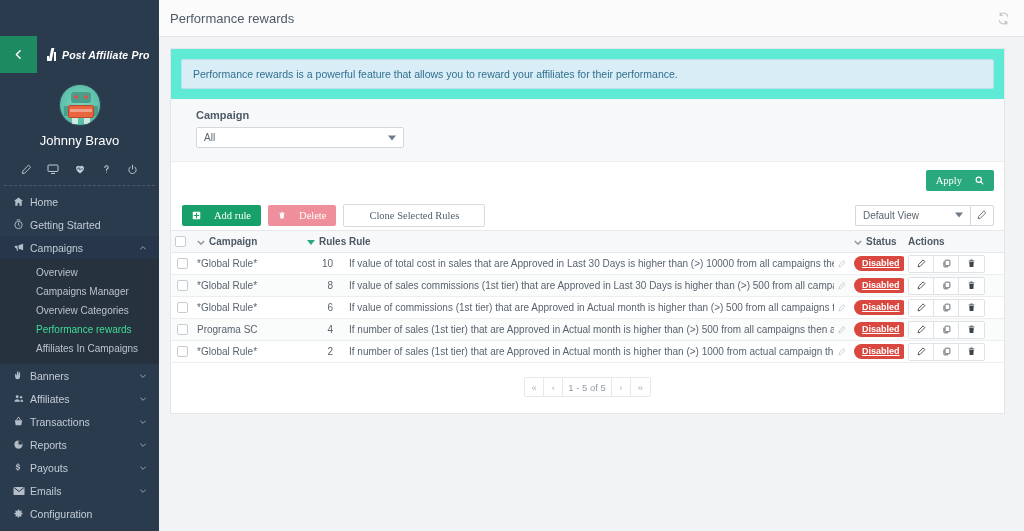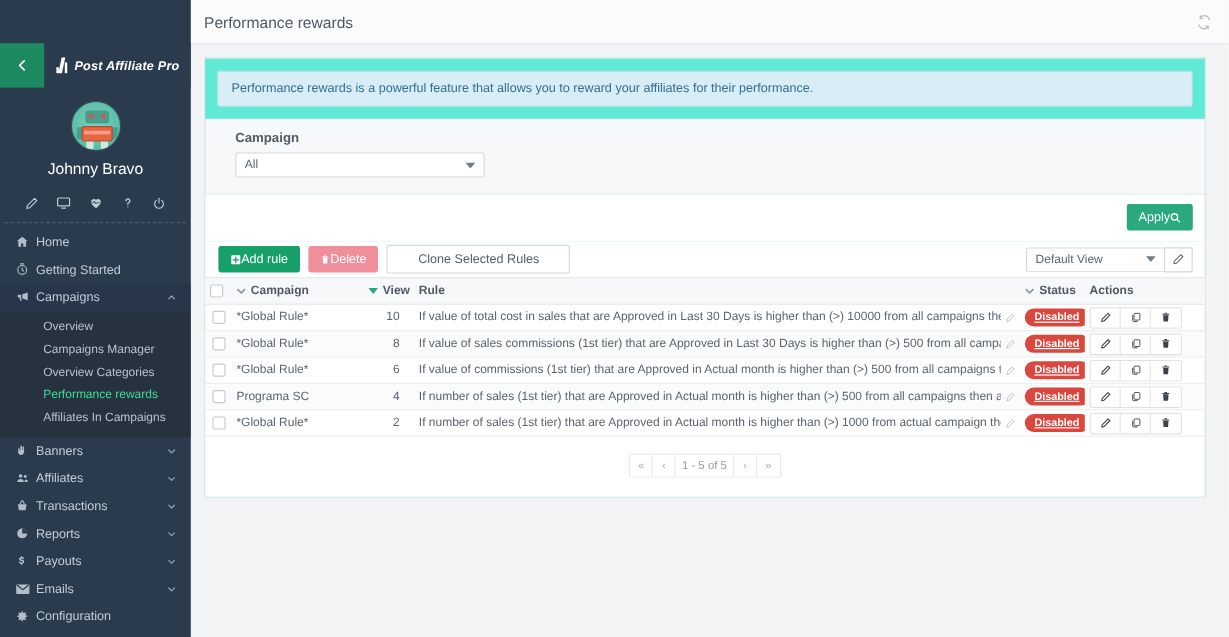--- a/index.html
+++ b/index.html
@@ -108,22 +108,22 @@
     border: 1px solid #d4d8dc; border-radius: 2px;
     display: flex; align-items: center; padding: 0 7px;
     font-size: 10px; color: #5a6570; cursor: pointer;
   }
   .select-box .sv { flex: 1; }
   .select-box .caret { font-size: 7px; color: #707b86; }
 
   .apply-row { padding: 8px 10px 9px 0; display: flex; justify-content: flex-end; background:#fff;}
   .btn {
     border: none; border-radius: 2px; cursor: pointer;
-    font-family: Liberation Sans, sans-serif;
-    display: inline-flex; align-items: center; gap: 0;
+    font-family: Liberation Serif, serif;
+    display: inline-flex; align-items: center; gap: 13px;
   }
   .btn-apply { background: #2aa87e; color: #fff; font-size: 10.5px; padding: 5px 10px; }
   .toolbar {
     display: flex; align-items: center; padding: 0 10px 0 11px;
     height: 30px; background:#fff;
   }
   .btn-add { background: #18a06b; color:#fff; font-size:10.5px; padding:5px 10px; }
   .btn-del { background: #ef8f9b; color:#fff; font-size:10.5px; padding:5px 10px; margin-left: 7px; }
   .btn-clone {
     background: #fff; border: 1px solid #d6dadd; color:#55606b;
@@ -535,21 +535,21 @@
                   <svg width="8" height="5" viewBox="0 0 10 6" fill="none" stroke="#8d99a4" stroke-width="1.8">
                       <polyline points="1,1 5,5 9,1"></polyline>
                     </svg>
                 </span><span>Campaign</span>
               </th>
               <th class="col-numb">
                 <span class="sort-ic on">
                   <svg width="8" height="5" viewBox="0 0 10 6" fill="#2aa87e">
                       <polygon points="0,0 10,0 5,6"></polygon>
                     </svg>
-                </span><span>View</span>
+                </span><span>Rules</span>
               </th>
               <th class="col-rule">
                 <span>Rule</span>
               </th>
               <th class="col-status">
                 <span class="sort-ic">
                   <svg width="8" height="5" viewBox="0 0 10 6" fill="none" stroke="#8d99a4" stroke-width="1.8">
                       <polyline points="1,1 5,5 9,1"></polyline>
                     </svg>
                 </span><span>Status</span>

